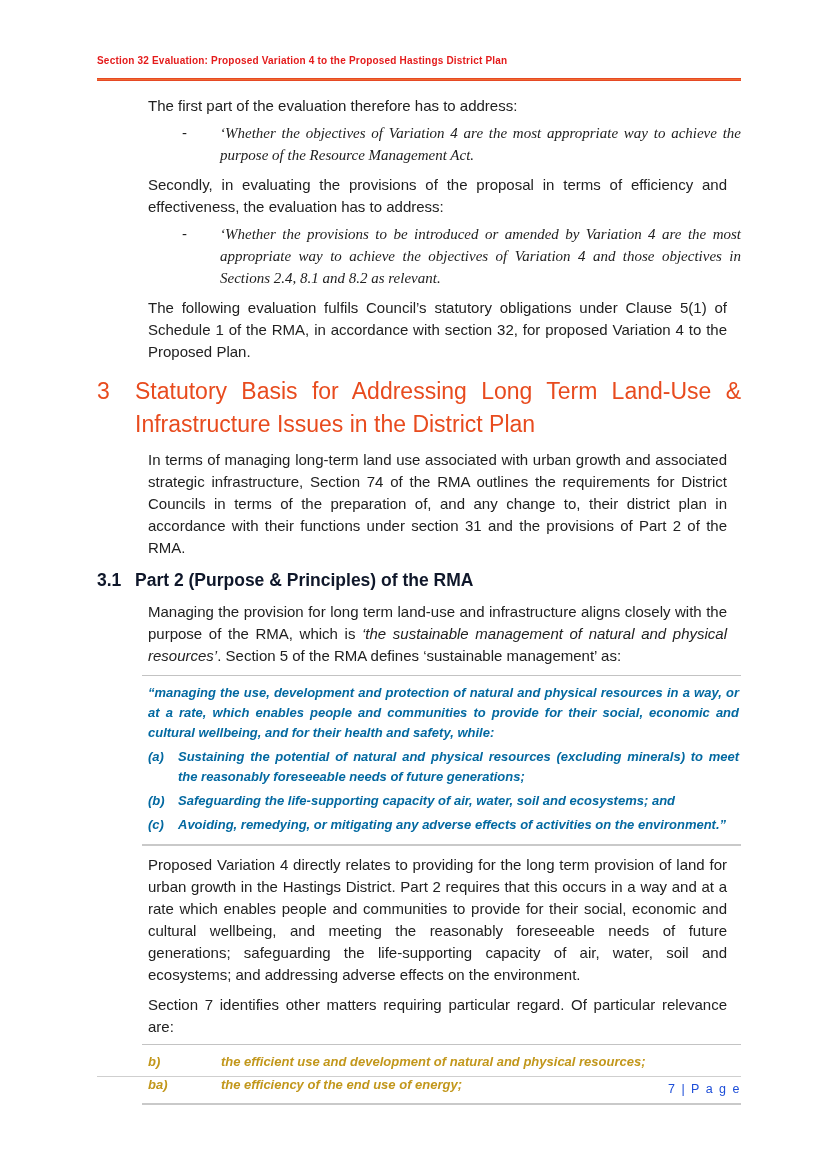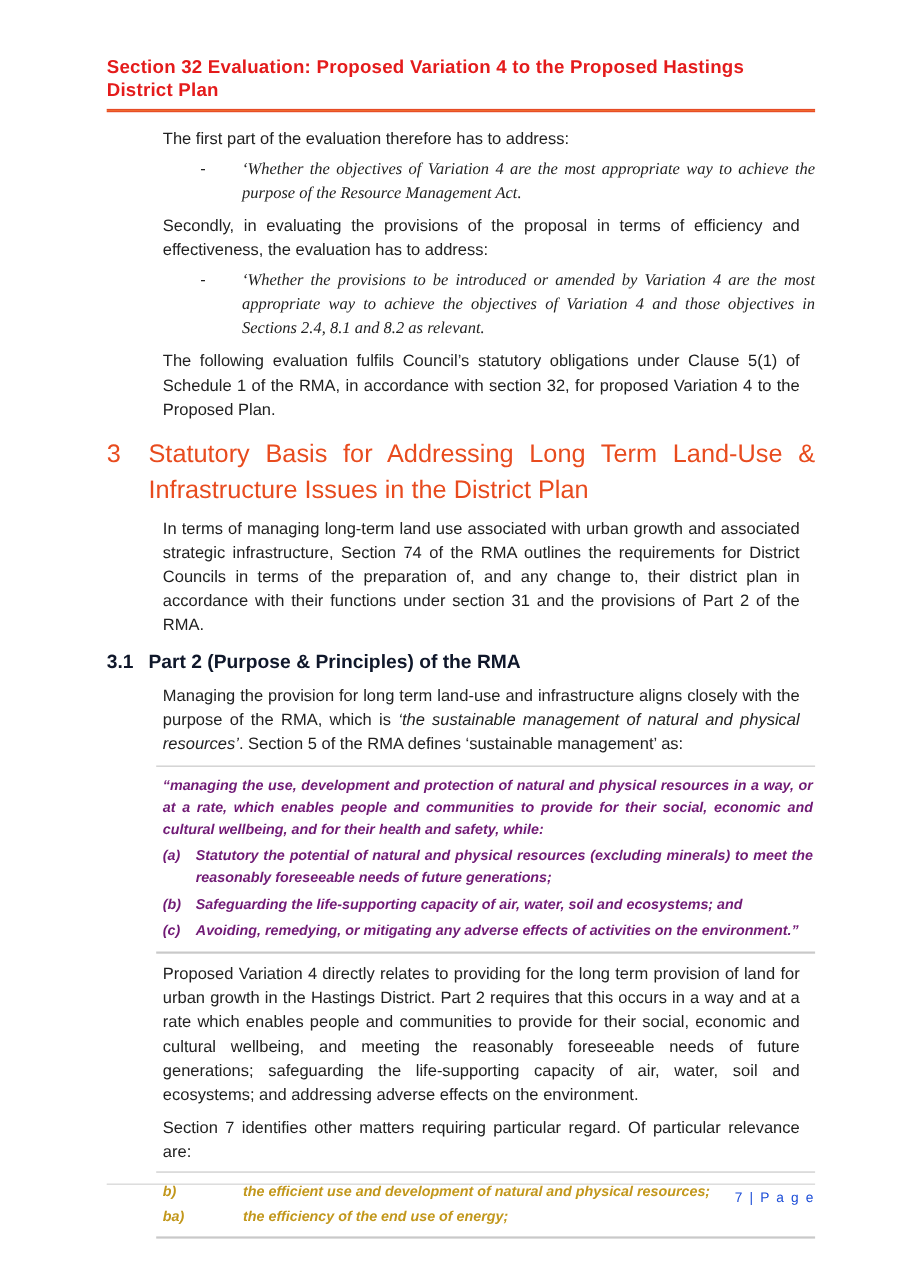--- a/index.html
+++ b/index.html
@@ -12,21 +12,21 @@
     box-sizing: border-box;
     padding: 50px 80px 0 97px;
     font-family: "Liberation Sans", sans-serif;
     color: #212121;
     overflow: hidden;
   }
   
   .header-title {
     color: #E41B1B;
     font-weight: bold;
-    font-size: 17px;
+    font-size: 10px;
     line-height: 21px;
     letter-spacing: 0.2px;
   }
   .header-rule {
     margin-top: 7px;
     height: 3px;
     background: linear-gradient(to bottom, #E0391E, #F06B30 50%, #E0391E);
   }
   
   .body-para {
@@ -71,21 +71,21 @@
   }
   .heading31 .h-num { flex: 0 0 38px; }
   .heading31 .h-text { flex: 1; }
   .italic { font-style: italic; }
   
   .quote-block {
     margin: 8px 0 0 45px;
     border-top: 1px solid #C3C3C3;
     border-bottom: 2px solid #C9C9C9;
     padding: 7px 2px 9px 6px;
-    color: #701a75;
+    color: #0369a1;
     font-weight: bold;
     font-style: italic;
     font-size: 13px;
     line-height: 20px;
     text-align: justify;
   }
   .quote-item { display: flex; margin-top: 4px; }
   .quote-item .q-label { flex: 0 0 30px; }
   .quote-item .q-text { flex: 1; text-align: justify; }
   
@@ -159,21 +159,21 @@
     <span class="h-num">3.1</span>
     <span class="h-text">Part 2 (Purpose &amp; Principles) of the RMA</span>
   </div>
 
   <p class="body-para"><span>Managing the provision for long term land-use and infrastructure aligns closely with the purpose of the RMA, which is </span><span class="italic">‘the sustainable management of natural and physical resources’</span><span>. Section 5 of the RMA defines ‘sustainable management’ as:</span></p>
 
   <div class="quote-block">
     <div class="quote-intro">“managing the use, development and protection of natural and physical resources in a way, or at a rate, which enables people and communities to provide for their social, economic and cultural wellbeing, and for their health and safety, while:</div>
     <div class="quote-item">
       <span class="q-label">(a)</span>
-      <span class="q-text">Statutory the potential of natural and physical resources (excluding minerals) to meet the reasonably foreseeable needs of future generations;</span>
+      <span class="q-text">Sustaining the potential of natural and physical resources (excluding minerals) to meet the reasonably foreseeable needs of future generations;</span>
     </div>
     <div class="quote-item">
       <span class="q-label">(b)</span>
       <span class="q-text">Safeguarding the life-supporting capacity of air, water, soil and ecosystems; and</span>
     </div>
     <div class="quote-item">
       <span class="q-label">(c)</span>
       <span class="q-text">Avoiding, remedying, or mitigating any adverse effects of activities on the environment.”</span>
     </div>
   </div>

